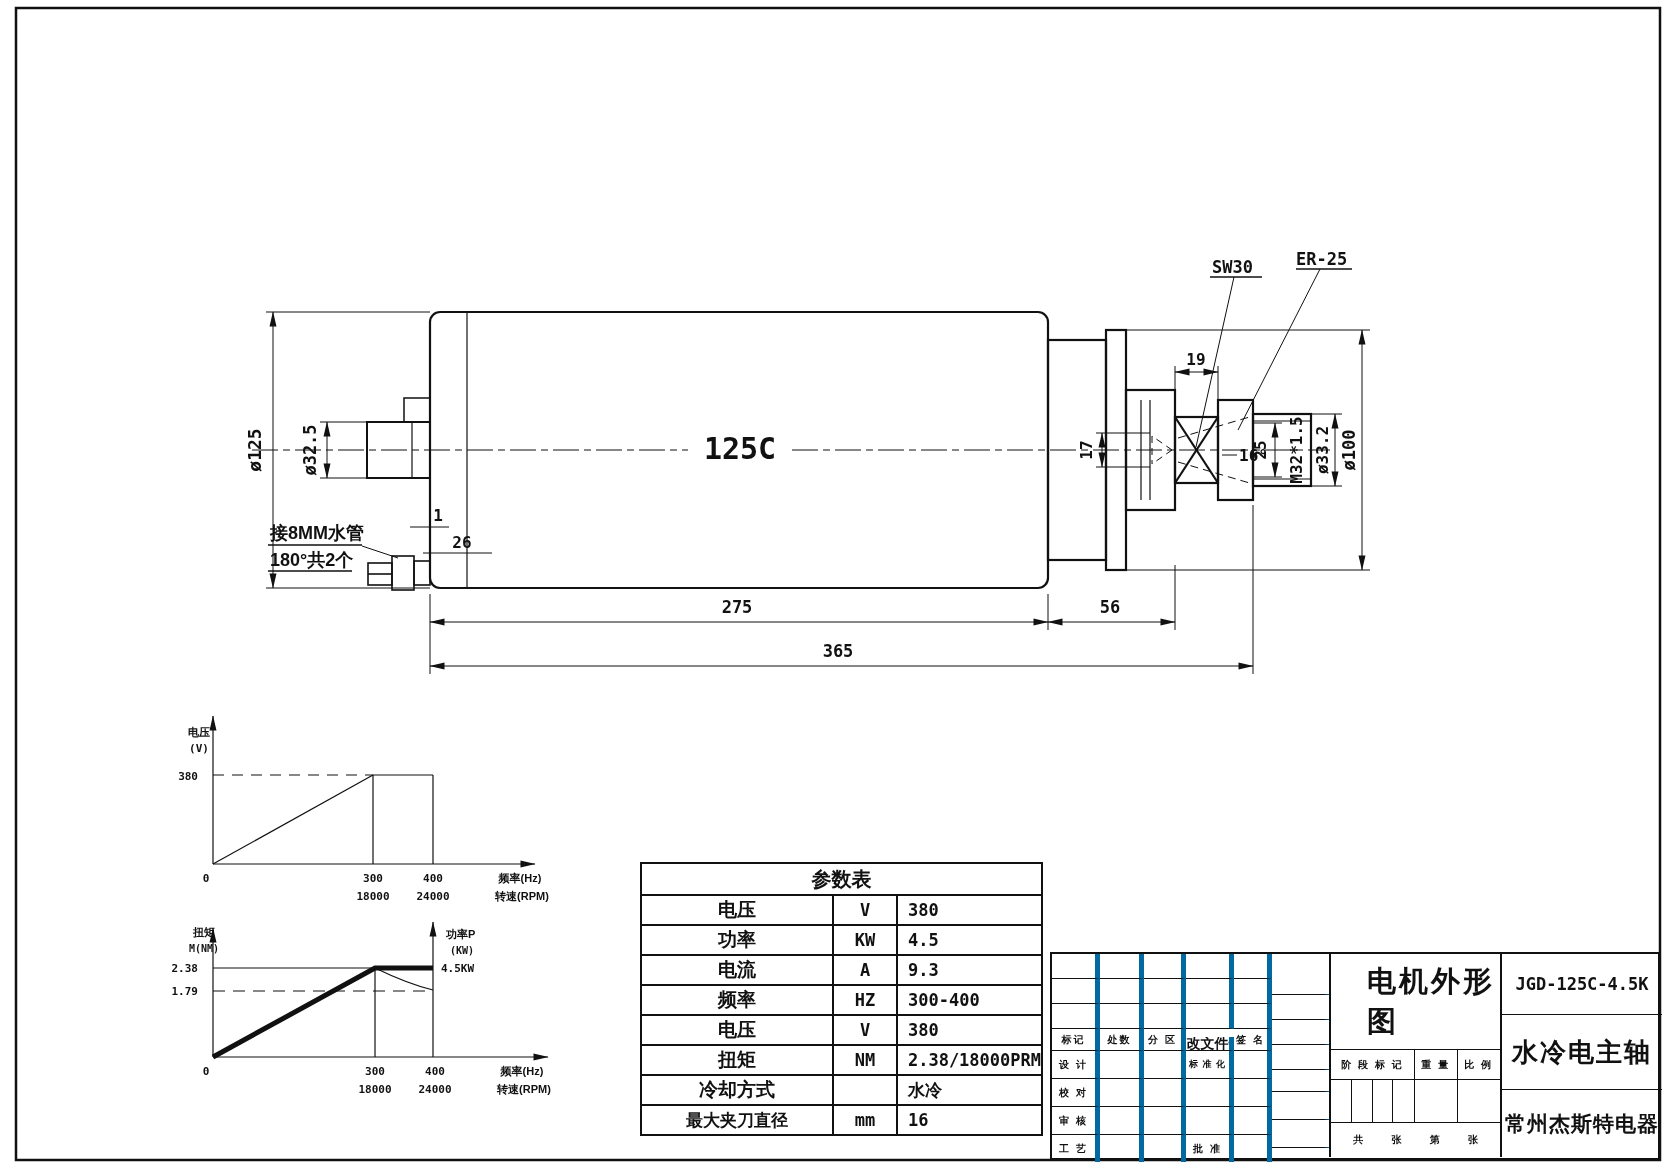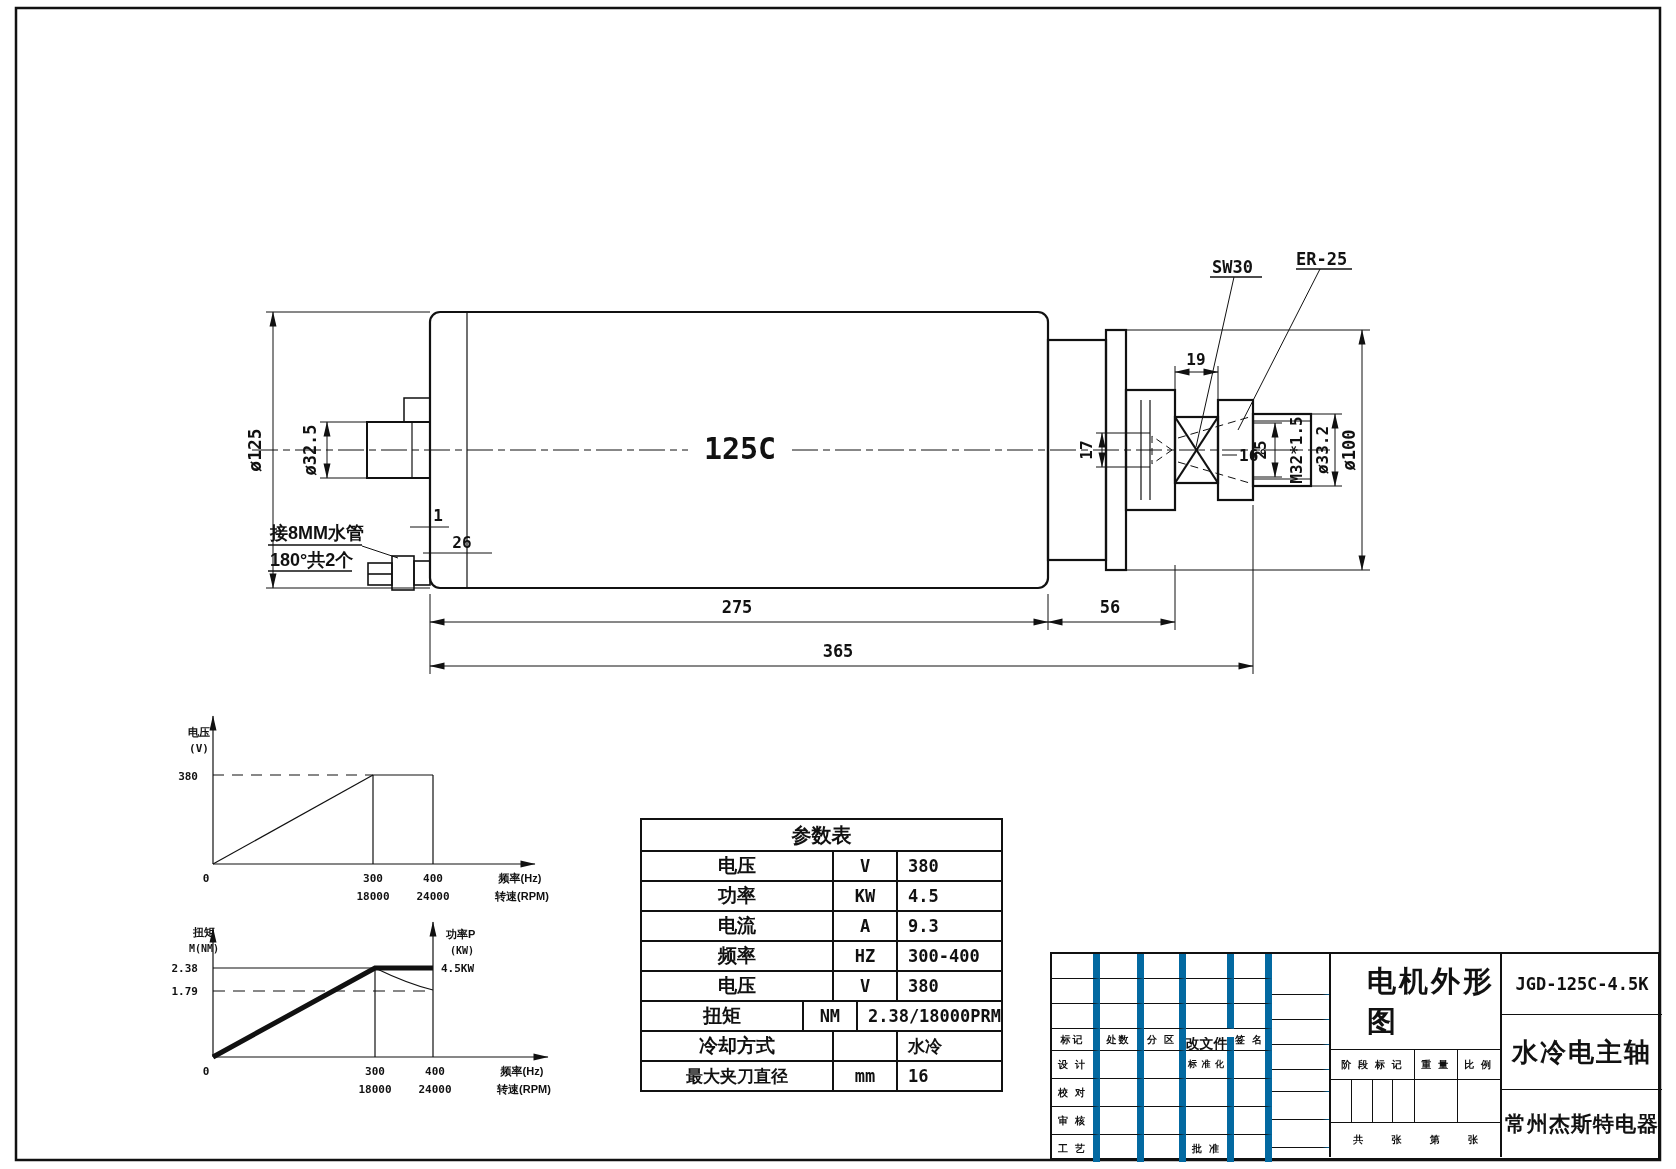--- a/index.html
+++ b/index.html
@@ -4,36 +4,36 @@
 <style>
   html,body{margin:0;padding:0;background:#e8e8e8;}
   .page{position:relative;width:1676px;height:1169px;background:#ffffff;
         font-family:"Liberation Sans",sans-serif;color:#111;overflow:hidden;}
   svg text{fill:#111;}
   .num{font-family:"DejaVu Sans Mono",monospace;font-weight:bold;}
   .cjk{font-family:"Liberation Sans",sans-serif;font-weight:bold;}
   .mid{text-anchor:middle;} .end{text-anchor:end;}
 
   
-  .ptable{position:absolute;left:640px;top:818px;width:363px;border:2.5px solid #111;
+  .ptable{position:absolute;left:640px;top:862px;width:403px;border:2.5px solid #111;
           box-sizing:border-box;background:#fff;}
   .ptable .trow{display:flex;height:30px;border-top:2px solid #111;align-items:center;box-sizing:border-box;}
   .ptable .trow.title{border-top:none;justify-content:center;font-size:20px;font-weight:bold;}
   .ptable .c1{width:190px;text-align:center;font-size:19px;font-weight:bold;}
   .ptable .c2{width:62px;text-align:center;font-size:17px;border-left:2px solid #111;border-right:2px solid #111;
               align-self:stretch;display:flex;align-items:center;justify-content:center;
               font-family:"DejaVu Sans Mono",monospace;font-weight:bold;}
   .ptable .c3{flex:1;padding-left:10px;font-size:17px;font-family:"DejaVu Sans Mono",monospace;font-weight:bold;}
   .ptable .c1.sm{font-size:17px;}
 
   
   .tb{position:absolute;left:1050px;top:952px;width:610px;height:208px;border:2.5px solid #111;
       box-sizing:border-box;background:#fff;}
   .tb *{box-sizing:border-box;}
-  .tb .cell{border-right:7px solid #0369a1;border-bottom:1px solid #111;display:flex;
+  .tb .cell{border-right:5px solid #0369a1;border-bottom:1px solid #111;display:flex;
             align-items:center;justify-content:center;font-size:10px;font-weight:bold;
             letter-spacing:2px;white-space:nowrap;overflow:hidden;}
   .tb-left{position:absolute;left:0;top:0;width:277px;height:203px;}
   .tb-left .r{display:flex;height:25px;}
   .tb-left .r.hd{height:22px;}
   .tb-left .r.sg{height:28px;}
   .w1{width:48px;}.w2{width:44px;}.w3{width:42px;}.w4{width:48px;}.w5{width:38px;}.w6{width:57px;border-right:none;margin-top:40px;}
   .tb-mid{position:absolute;left:277px;top:0;width:171px;height:203px;border-left:2px solid #111;}
   .tb-big{height:96px;display:flex;align-items:center;justify-content:center;font-size:29px;
           font-weight:bold;letter-spacing:3px;border-bottom:1.5px solid #111;padding-left:36px;}

